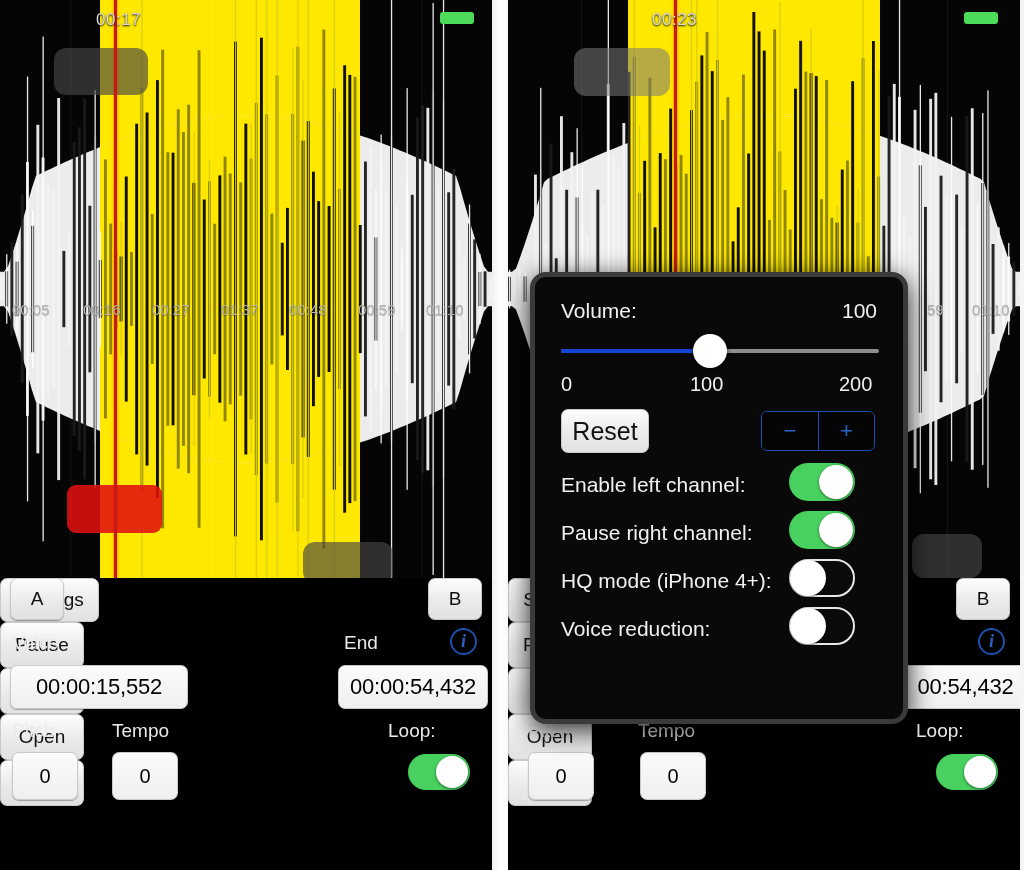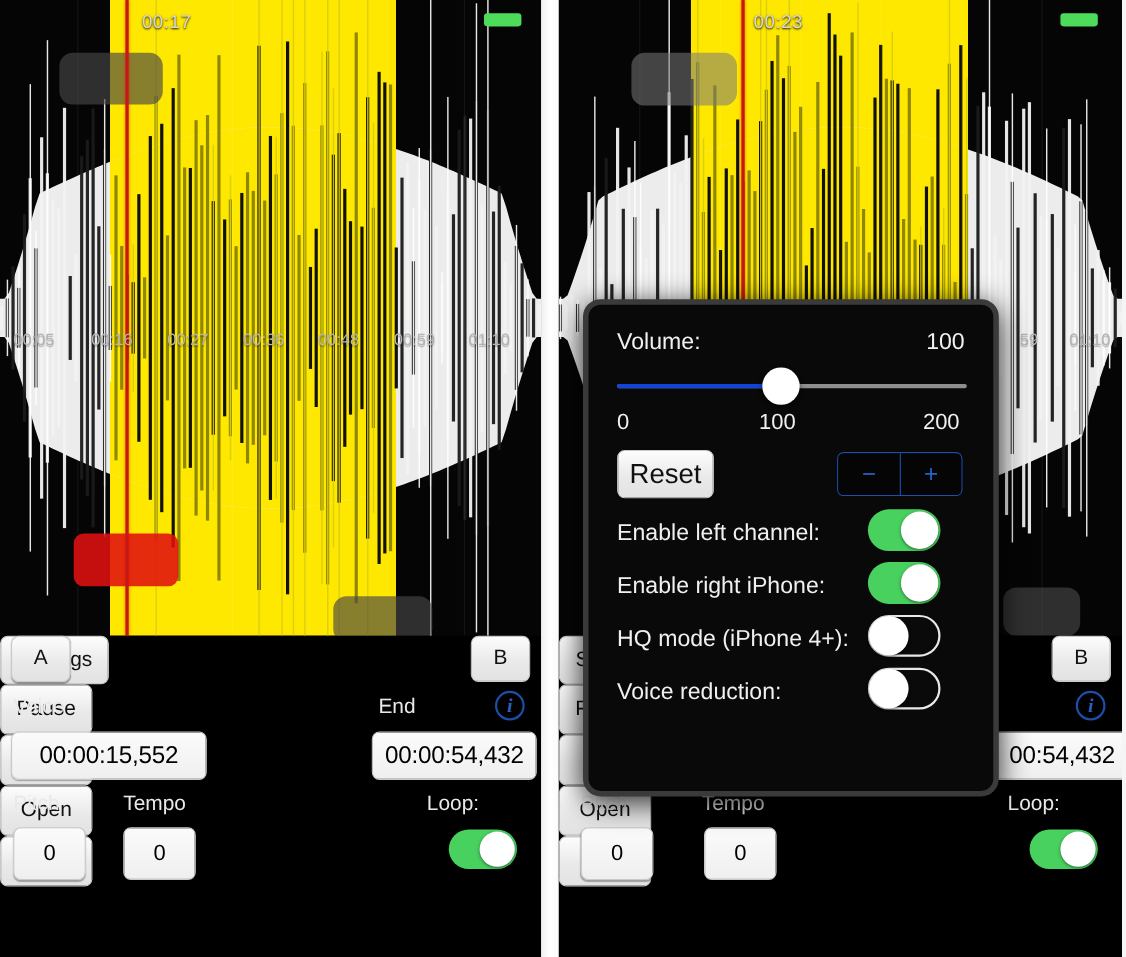--- a/index.html
+++ b/index.html
@@ -30,21 +30,21 @@
   }
   .wave-canvas { position: absolute; inset: 0; }
   .wave-canvas svg { display: block; width: 100%; height: 100%; }
 
   .playhead {
     position: absolute; top: 0; bottom: 0; width: 3px;
     background: #c21b17; box-shadow: 0 0 3px rgba(255,0,0,.6);
   }
   .time-bubble {
     position: absolute; color: #d8d8d8; font-size: 17px; letter-spacing: .5px;
-    text-shadow: 0 1px 2px #000; white-space: nowrap; margin-left: 33px;
+    text-shadow: 0 1px 2px #000; white-space: nowrap;
   }
 
   .ruler {
     position: absolute; left: 0; right: 0;
     display: flex; align-items: center;
     pointer-events: none;
   }
   .ruler-tick {
     position: absolute; color: #b4b4b4; font-size: 15px;
     text-shadow: 0 1px 1px rgba(0,0,0,.25); white-space: nowrap;
@@ -310,21 +310,21 @@
       <div class="ghost-chip dim" style="left:303px; top:542px; width:90px; height:42px;"></div>
       <div class="red-chip" style="left:67px; top:485px; width:95px; height:48px;"></div>
 
       <div class="playhead" style="left:114px;"></div>
       <div class="time-bubble" style="left:96px; top:10px;">00:17</div>
 
       <div class="ruler" style="top:298px; height:22px;">
         <span class="ruler-tick" style="left:12px;text-align:right;">00:05</span>
         <span class="ruler-tick" style="left:83px;">00:16</span>
         <span class="ruler-tick" style="left:152px;">00:27</span>
-        <span class="ruler-tick" style="left:221px;">00:36</span>
+        <span class="ruler-tick" style="left:221px;">01:37</span>
         <span class="ruler-tick" style="left:289px;">00:48</span>
         <span class="ruler-tick" style="left:358px;">00:59</span>
         <span class="ruler-tick" style="left:426px;">01:10</span>
       </div>
     </div>
 
     <div class="deck">
       <div class="btn ab-btn" style="left:10px; top:0px;">A</div>
       <div class="btn ab-btn" style="left:428px; top:0px;">B</div>
 
@@ -557,21 +557,21 @@
       <div class="stepper" style="left:226px; top:134px;">
         <div>−</div>
         <div>+</div>
       </div>
 
       <div class="modal-row m-label" style="left:26px; top:196px;">Enable left channel:</div>
       <div class="toggle on" style="left:254px; top:186px; width:66px; height:38px;">
         <span class="knob" style="left:30px; top:2px; width:34px; height:34px;"></span>
       </div>
 
-      <div class="modal-row m-label" style="left:26px; top:244px;">Enable right iPhone:</div>
+      <div class="modal-row m-label" style="left:26px; top:244px;">Pause right channel:</div>
       <div class="toggle on" style="left:254px; top:234px; width:66px; height:38px;">
         <span class="knob" style="left:30px; top:2px; width:34px; height:34px;"></span>
       </div>
 
       <div class="modal-row m-label" style="left:26px; top:292px;">HQ mode (iPhone 4+):</div>
       <div class="toggle off" style="left:254px; top:282px; width:66px; height:38px;">
         <span class="knob" style="left:-1px; top:-1px; width:36px; height:36px;"></span>
       </div>
 
       <div class="modal-row m-label" style="left:26px; top:340px;">Voice reduction:</div>

